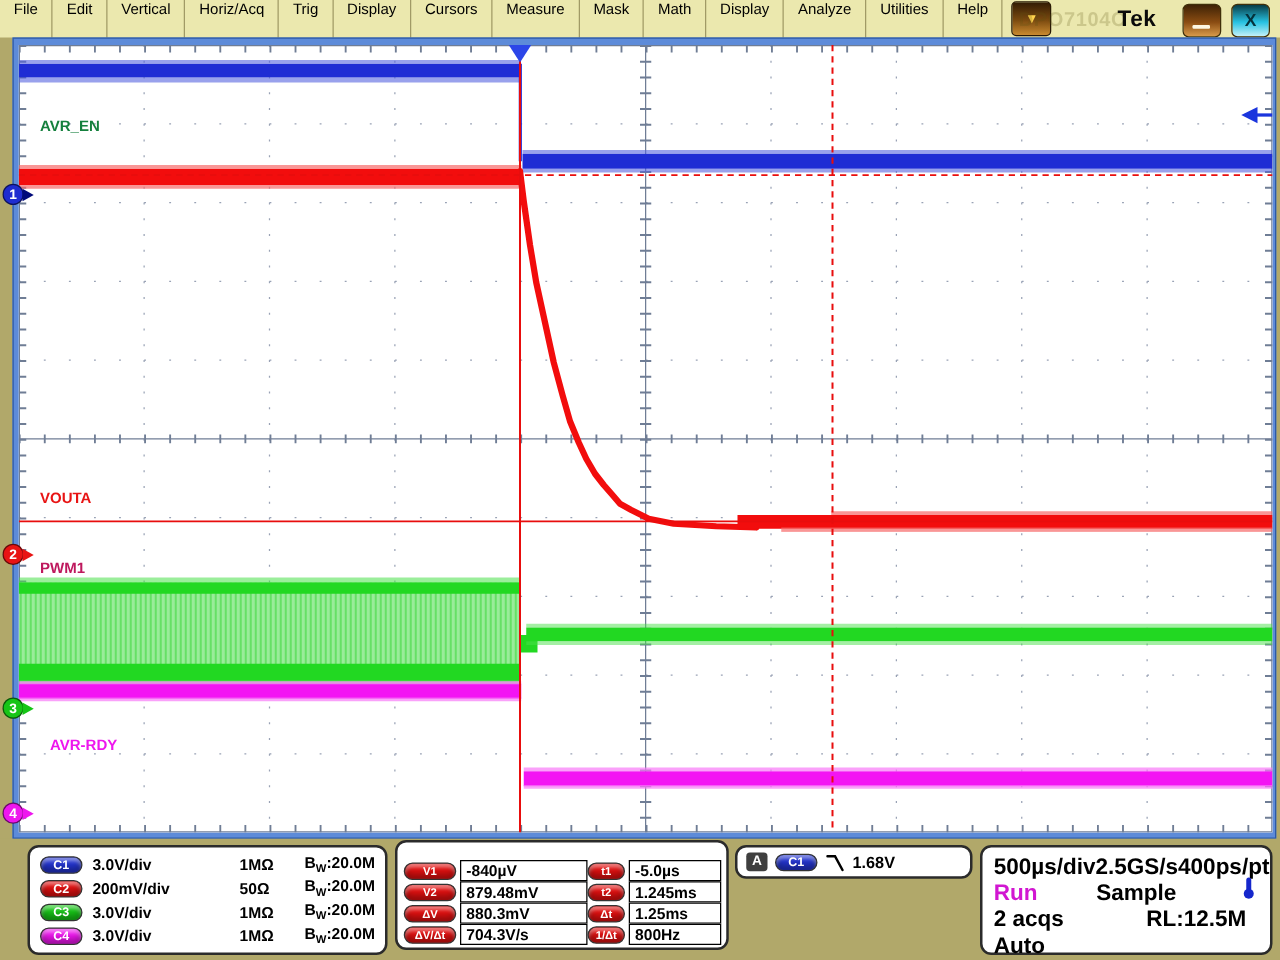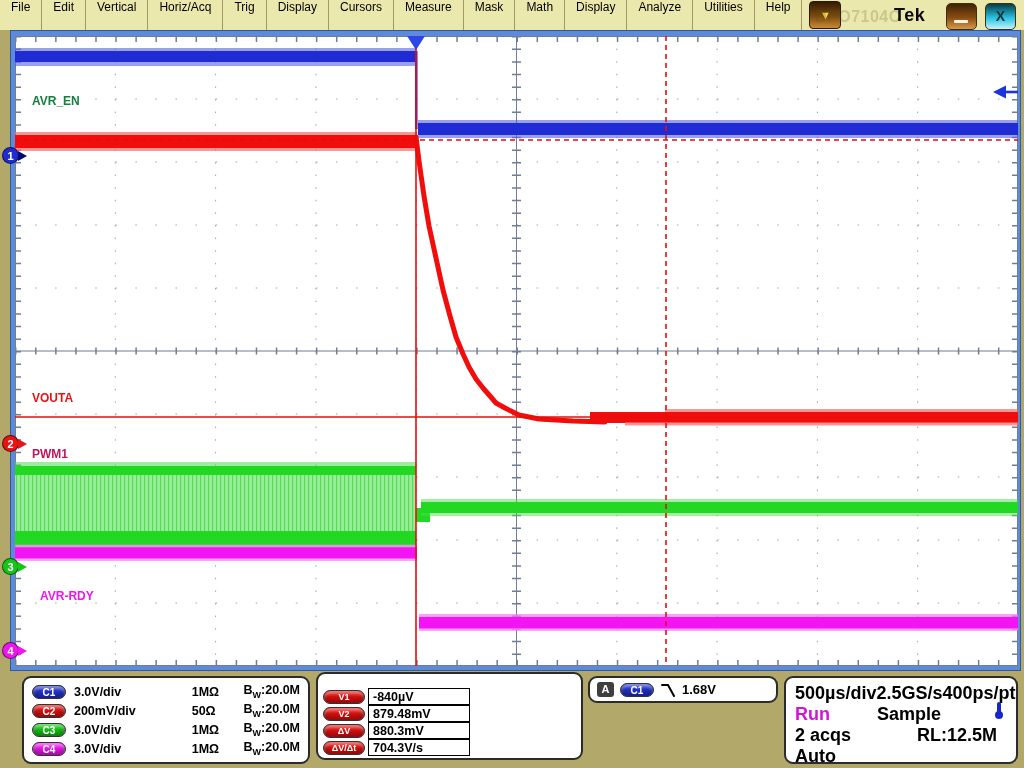--- a/index.html
+++ b/index.html
@@ -315,20 +315,38 @@
       </div>
       <div class="cur-row">
         <div class="pill cur-pill vpill">ΔV</div>
         <div class="cur-box vbox">880.3mV</div>
       </div>
       <div class="cur-row">
         <div class="pill cur-pill vpill">ΔV/Δt</div>
         <div class="cur-box vbox">704.3V/s</div>
       </div>
     </div>
+    <div class="cur-col">
+      <div class="cur-row">
+        <div class="pill cur-pill tpill">t1</div>
+        <div class="cur-box tbox">-5.0µs</div>
+      </div>
+      <div class="cur-row">
+        <div class="pill cur-pill tpill">t2</div>
+        <div class="cur-box tbox">1.245ms</div>
+      </div>
+      <div class="cur-row">
+        <div class="pill cur-pill tpill">Δt</div>
+        <div class="cur-box tbox">1.25ms</div>
+      </div>
+      <div class="cur-row">
+        <div class="pill cur-pill tpill">1/Δt</div>
+        <div class="cur-box tbox">800Hz</div>
+      </div>
+    </div>
   </div>
 
   <div class="panel p-trig">
     <div class="trig-a">A</div>
     <div class="pill trig-pill pc1">C1</div>
     <svg width="18" height="16" viewBox="0 0 18 16">
       <path d="M2,3 H8 L14,14" fill="none" stroke="#000" stroke-width="2" stroke-linecap="round"></path>
     </svg>
     <div class="trig-level">1.68V</div>
   </div>

